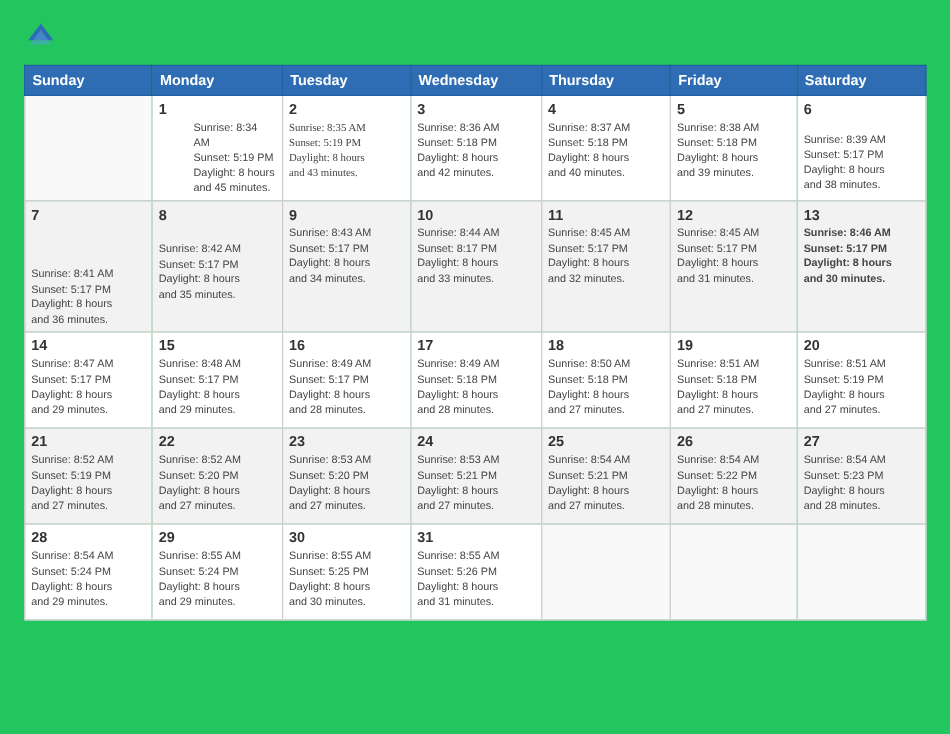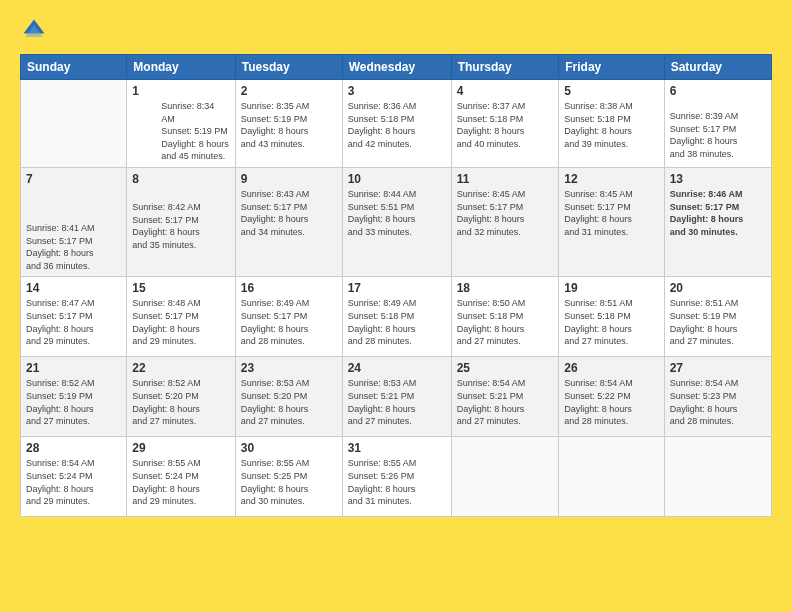--- a/index.html
+++ b/index.html
@@ -6,21 +6,21 @@
     body {
       font-family: Arial, sans-serif;
       background: #fff;
       width: 792px;
       height: 612px;
       overflow: hidden;
     }
     .page {
       width: 792px;
       height: 612px;
-      background: #fde047;
+      background: #22c55e;
       padding: 16px 20px 14px 20px;
     }
     .header {
       display: flex;
       justify-content: space-between;
       align-items: flex-start;
       margin-bottom: 10px;
     }
     .logo {
       display: flex;
@@ -133,21 +133,21 @@
           <td class="empty"></td>
           <td>
             <span class="day-number">1</span>
             <div class="day-info" style="white-space: pre-line; margin-left: 29px;">Sunrise: 8:34 AM
 Sunset: 5:19 PM
 Daylight: 8 hours
 and 45 minutes.</div>
           </td>
           <td>
             <span class="day-number">2</span>
-            <div class="day-info" style="white-space: pre-line;">Sunrise: 8:35 AM
+            <div class="day-info" style="white-space: pre-line; font-family: Liberation Serif, serif;">Sunrise: 8:35 AM
 Sunset: 5:19 PM
 Daylight: 8 hours
 and 43 minutes.</div>
           </td>
           <td>
             <span class="day-number">3</span>
             <div class="day-info" style="white-space: pre-line;">Sunrise: 8:36 AM
 Sunset: 5:18 PM
 Daylight: 8 hours
 and 42 minutes.</div>
@@ -192,21 +192,21 @@
           <td>
             <span class="day-number">9</span>
             <div class="day-info" style="white-space: pre-line;">Sunrise: 8:43 AM
 Sunset: 5:17 PM
 Daylight: 8 hours
 and 34 minutes.</div>
           </td>
           <td>
             <span class="day-number">10</span>
             <div class="day-info" style="white-space: pre-line;">Sunrise: 8:44 AM
-Sunset: 5:51 PM
+Sunset: 8:17 PM
 Daylight: 8 hours
 and 33 minutes.</div>
           </td>
           <td>
             <span class="day-number">11</span>
             <div class="day-info" style="white-space: pre-line;">Sunrise: 8:45 AM
 Sunset: 5:17 PM
 Daylight: 8 hours
 and 32 minutes.</div>
           </td>

